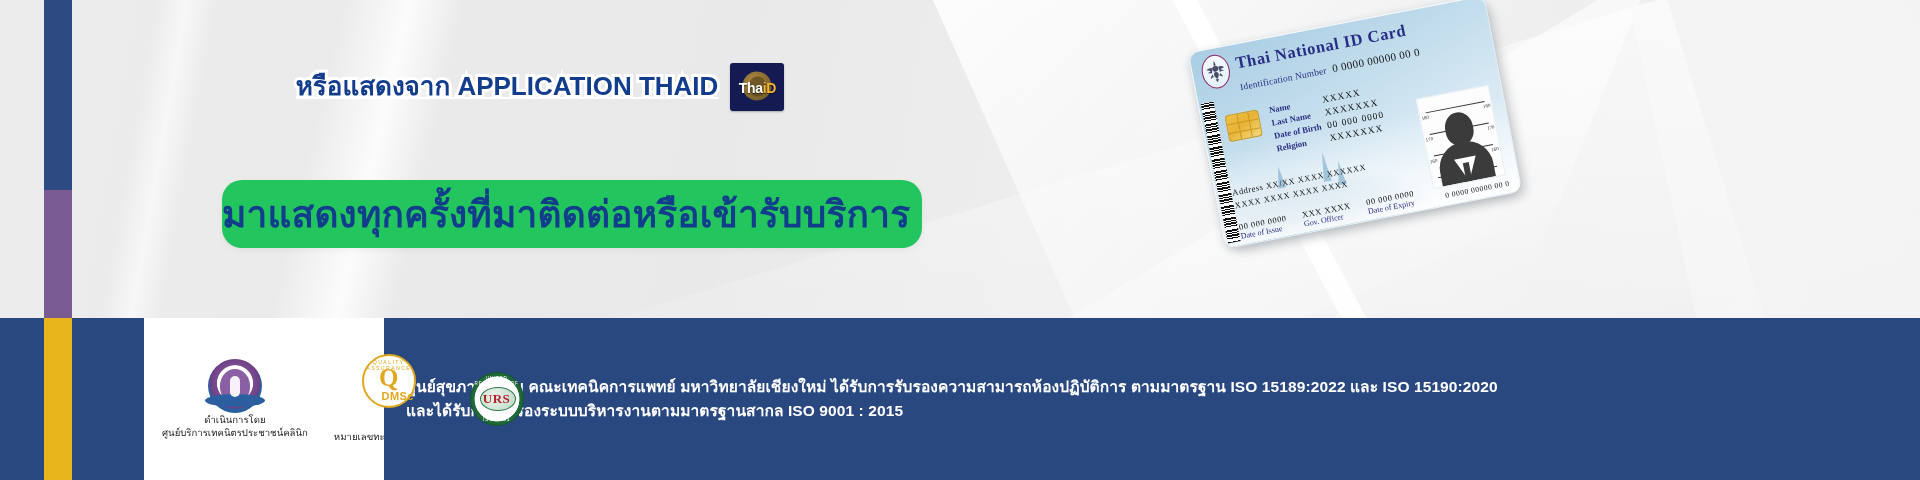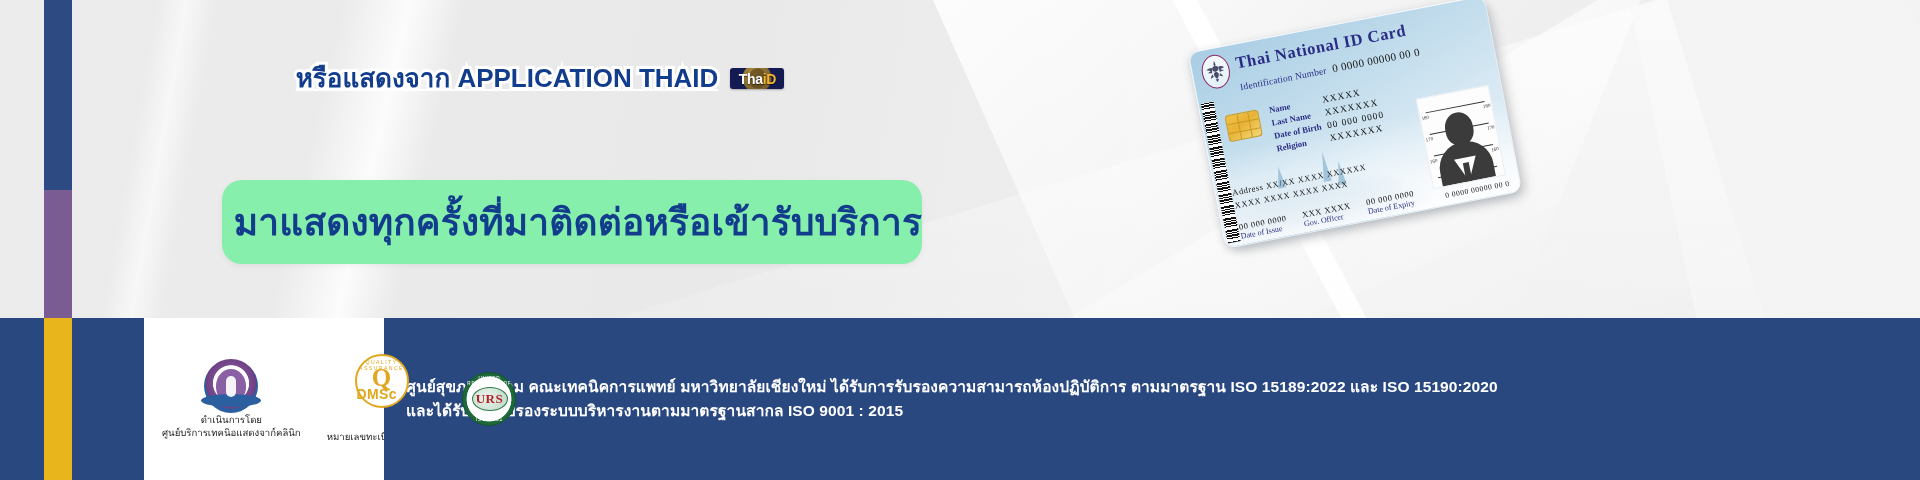--- a/index.html
+++ b/index.html
@@ -69,21 +69,21 @@
   }
   .subline {
     font-size:26px; font-weight:bold; line-height:1.2;
     -webkit-text-stroke:6px #ffffff;
     paint-order:stroke fill;
     white-space:nowrap;
     text-decoration:underline;
   }
   
   .thaid-badge {
-    position:relative; width:54px; height:21px; border-radius:3px;
+    position:relative; width:54px; height:48px; border-radius:3px;
     background:#141a52; overflow:hidden; flex:0 0 auto;
     box-shadow:0 1px 2px rgba(0,0,0,.28);
   }
   .thaid-emblem {
     position:absolute; left:50%; top:48%; transform:translate(-50%,-50%);
     width:29px; height:29px; border-radius:50%;
     background:radial-gradient(circle at 38% 32%,#b79243 0%,#8d6f2f 52%,#6d541f 100%);
     opacity:.95;
   }
   .thaid-emblem:after{
@@ -96,23 +96,23 @@
     position:absolute; left:0; right:0; top:52%; transform:translateY(-50%);
     text-align:center; font-size:14px; font-weight:bold; letter-spacing:-.3px;
     line-height:1; text-shadow:0 1px 1px rgba(0,0,0,.6);
   }
   .thaid-text .w { color:#ffffff; }
   .thaid-text .y { color:#f2b32e; }
 
   
   .pill {
     position:absolute; left:222px; top:180px;
-    width:700px; height:84px;
-    background:#86efac; border-radius:20px;
-    display:flex; align-items:center; justify-content:flex-end;
+    width:700px; height:68px;
+    background:#22c55e; border-radius:20px;
+    display:flex; align-items:center; justify-content:flex-start;
     box-shadow:0 2px 6px rgba(0,0,0,.05);
   }
   .pill-text {
     font-size:37px; font-weight:bold; letter-spacing:.2px;
     white-space:nowrap; line-height:1;
   }
 
   
   .card-stage { position:absolute; left:1190px; top:14px; width:420px; height:290px; }
   .card-shadow {
@@ -245,22 +245,22 @@
     border-radius:5px; background:#ffffff; opacity:.92; }
   .seal-cmu .band { position:absolute; left:-3px; bottom:6px; width:60px; height:13px;
     border-radius:50%; background:#2c5fa0; }
   .seal-q { width:54px; height:54px; border-radius:50%; border:2.5px solid #e0a81e;
     position:relative; margin:0 auto; background:#fff; }
   .seal-q .qglyph { position:absolute; left:0;right:0; top:9px; text-align:center;
     font-family:"Liberation Serif","DejaVu Serif",serif;
     font-size:25px; font-weight:bold; color:#e0a81e; line-height:1; }
   .seal-q .qtop { position:absolute; left:0;right:0; top:3px; text-align:center;
     font-size:5.2px; color:#e0a81e; letter-spacing:1.4px; }
-  .seal-q .qbot { position:absolute; left:0;right:0; bottom:4px; text-align:left;
-    font-size:14px; font-weight:bold; color:#e0a81e; letter-spacing:.4px; }
+  .seal-q .qbot { position:absolute; left:0;right:0; bottom:4px; text-align:right;
+    font-size:11px; font-weight:bold; color:#e0a81e; letter-spacing:.4px; }
   .seal-urs { width:54px; height:54px; border-radius:50%;
     background:radial-gradient(circle at 50% 50%,#ffffff 60%,#1f6b3a 62%,#16572e 100%);
     position:relative; margin:0 auto; border:1.5px solid #16572e; }
   .seal-urs .globe { position:absolute; left:9px; top:14px; width:36px; height:24px;
     border-radius:50%; background:radial-gradient(circle at 40% 40%,#e9f3ec,#bcd8c4);
     border:1px solid #2d7a48; }
   .seal-urs .ursword { position:absolute; left:0;right:0; top:19px; text-align:center;
     font-family:"Liberation Serif","DejaVu Serif",serif;
     font-size:13px; font-weight:bold; color:#b32025; letter-spacing:.5px; line-height:1; }
   .seal-urs .urstop { position:absolute; left:0;right:0; top:3px; text-align:center;
@@ -409,21 +409,21 @@
     <div class="footer-stripe" style="background: rgb(232, 181, 28);"></div>
     <div class="footer-rail2" style="background: rgb(42, 72, 128);"></div>
 
     <div class="footer-white">
       <div class="logo-cell">
         <div class="seal-cmu">
             <div class="band"></div>
           </div>
         <div class="logo-cap">
           <span>ดำเนินการโดย</span><br>
-          <span>ศูนย์บริการเทคนิอแสดงจาก์คลินิก</span>
+          <span>ศูนย์บริการเทคนิตรประชาชน์คลินิก</span>
         </div>
       </div>
 
       <div class="logo-cell">
         <div class="seal-q">
           <div class="qtop">QUALITY  ASSURANCE</div>
           <div class="qglyph">Q</div>
           <div class="qbot">DMSc</div>
         </div>
         <div class="logo-cap single">หมายเลขทะเบียน 4126/55</div>

